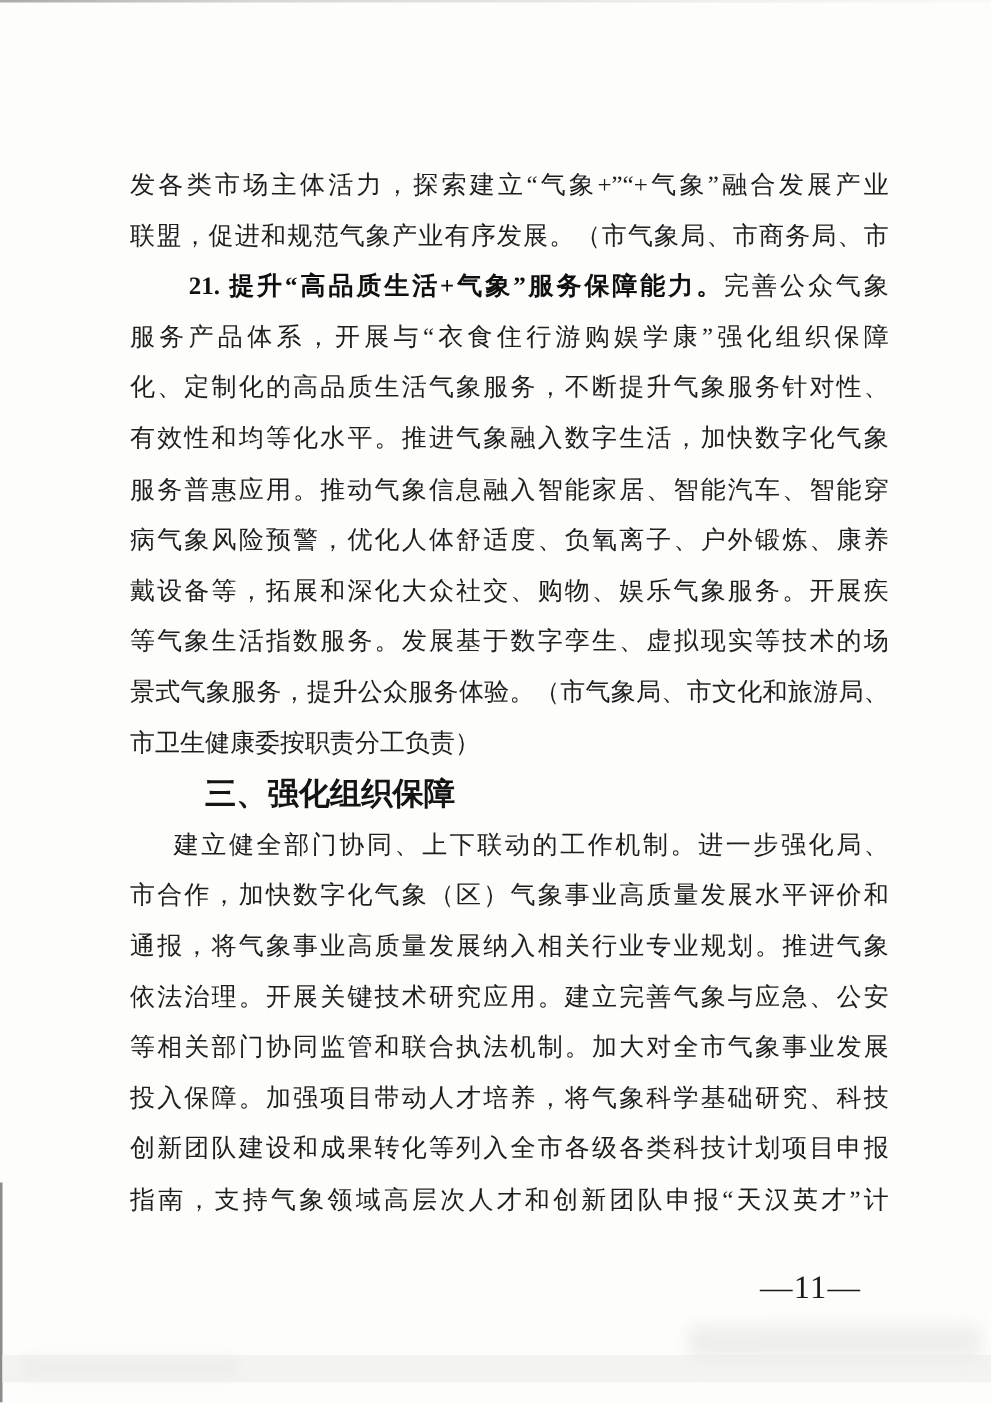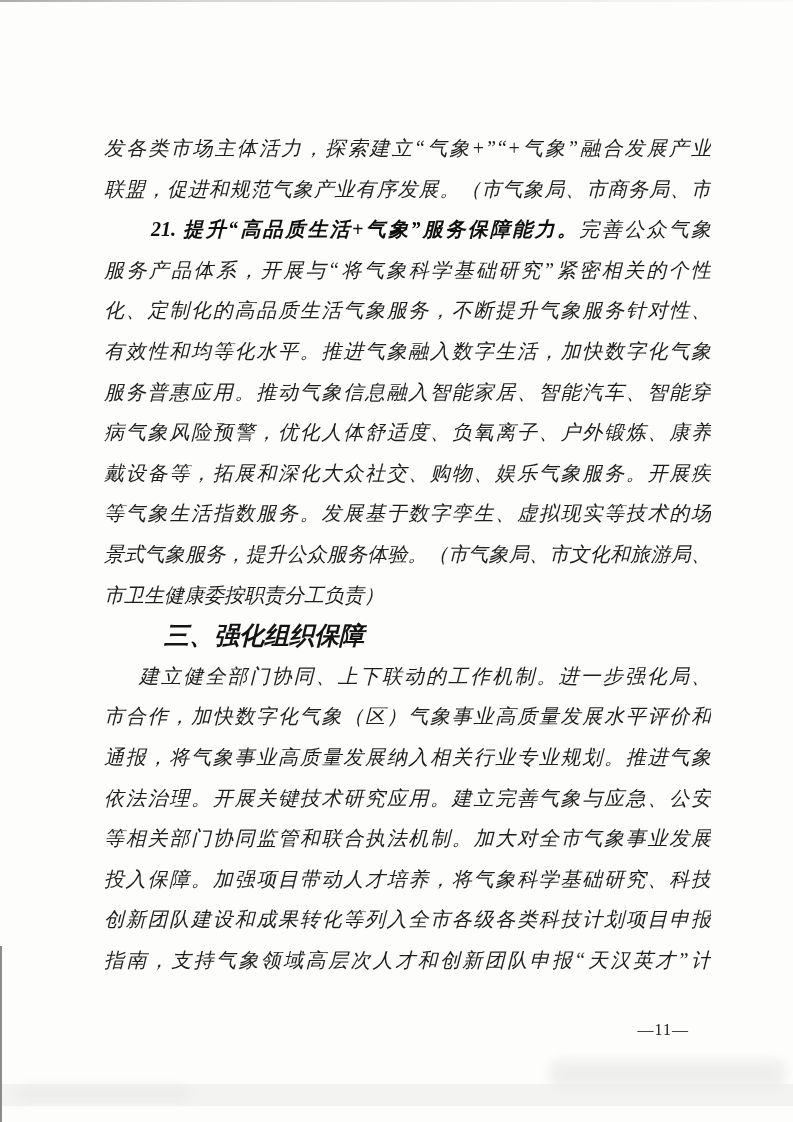--- a/index.html
+++ b/index.html
@@ -17,41 +17,40 @@
     width: 607px;
   }
   .line {
     height: 40.6px;
     line-height: 40.6px;
     font-size: 20px;
     color: #1e1e1e;
     text-align: left;
     overflow: hidden;
     white-space: normal;
-    font-style: italic;
   }
   .line.fill {
     text-align: justify;
     text-align-last: justify;
     text-justify: inter-character;
   }
   .line.indent { text-indent: 1.75em; }
   .line.heading {
     font-family: "Liberation Sans", sans-serif;
     font-weight: bold;
     font-size: 25px;
     color: #141414;
     text-indent: 2.4em;
   }
   .bold { font-weight: bold; color: #101010; margin-left: 12px; }
   .page-number {
     position: absolute;
     top: 1016px;
     right: 104px;
-    font-size: 16px;
+    font-size: 26px;
     line-height: 28px;
     color: #1a1a1a;
     letter-spacing: 1px;
   }
   
   .artifact-top-line {
     position: absolute; top: 0; left: 0;
     width: 100%; height: 2px;
     background: linear-gradient(to right, #8f8f8f, #c9c9c9 25%, #e9e9e9 70%, #f7f7f7);
     opacity: 0.75;
@@ -91,21 +90,21 @@
   <div class="artifact-top-line"></div>
   <div class="artifact-left-line"></div>
   <div class="artifact-bottom-band"></div>
   <div class="artifact-blob-right"></div>
   <div class="artifact-blob-left"></div>
 
   <div class="text-block">
       <div class="line fill"><span>发各类市场主体活力，探索建立“气象+”“+气象”融合发展产业</span></div>
       <div class="line fill"><span>联盟，促进和规范气象产业有序发展。（市气象局、市商务局、市</span></div>
       <div class="line fill indent"><span class="bold">21. 提升“高品质生活+气象”服务保障能力。</span><span>完善公众气象</span></div>
-      <div class="line fill"><span>服务产品体系，开展与“将气象科学基础研究”紧密相关的个性</span></div>
+      <div class="line fill"><span>服务产品体系，开展与“衣食住行游购娱学康”强化组织保障</span></div>
       <div class="line fill"><span>化、定制化的高品质生活气象服务，不断提升气象服务针对性、</span></div>
       <div class="line fill"><span>有效性和均等化水平。推进气象融入数字生活，加快数字化气象</span></div>
       <div class="line fill"><span>服务普惠应用。推动气象信息融入智能家居、智能汽车、智能穿</span></div>
       <div class="line fill"><span>病气象风险预警，优化人体舒适度、负氧离子、户外锻炼、康养</span></div>
       <div class="line fill"><span>戴设备等，拓展和深化大众社交、购物、娱乐气象服务。开展疾</span></div>
       <div class="line fill"><span>等气象生活指数服务。发展基于数字孪生、虚拟现实等技术的场</span></div>
       <div class="line fill"><span>景式气象服务，提升公众服务体验。（市气象局、市文化和旅游局、</span></div>
       <div class="line"><span>市卫生健康委按职责分工负责）</span></div>
       <div class="line heading"><span>三、强化组织保障</span></div>
       <div class="line fill indent"><span>建立健全部门协同、上下联动的工作机制。进一步强化局、</span></div>

